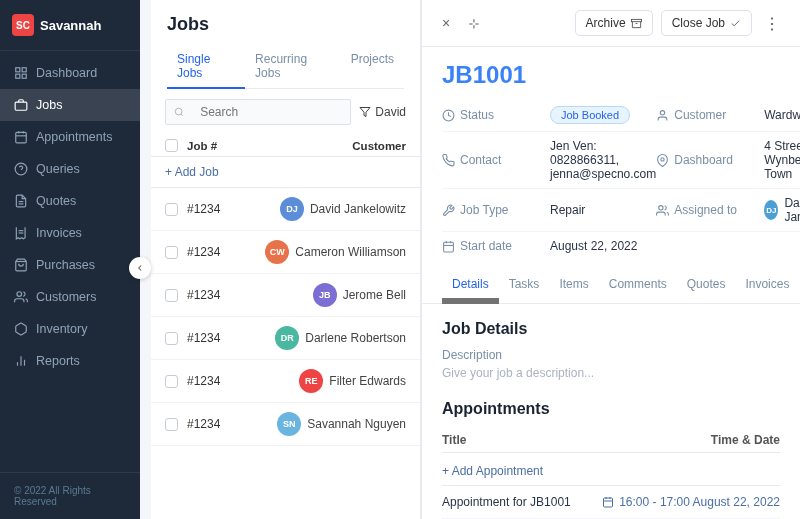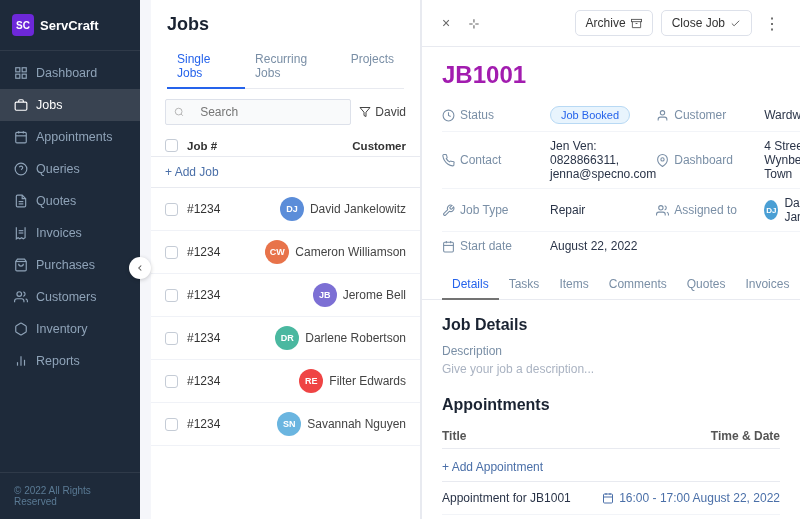--- a/index.html
+++ b/index.html
@@ -1,21 +1,21 @@
 <!DOCTYPE html>
 <html><head>
   <meta charset="utf-8">
   <style>
     * { box-sizing: border-box; margin: 0; padding: 0; }
     body { font-family: -apple-system, BlinkMacSystemFont, 'Segoe UI', sans-serif; font-size: 13px; background: #f5f6fa; display: flex; height: 519px; overflow: hidden; }
 
     
     .sidebar { width: 140px; background: #1e2a3a; color: #fff; display: flex; flex-direction: column; height: 519px; flex-shrink: 0; }
     .sidebar-logo { padding: 14px 12px; display: flex; align-items: center; gap: 6px; border-bottom: 1px solid rgba(255,255,255,0.08); }
-    .logo-icon { width: 22px; height: 22px; background: #6d28d9; border-radius: 4px; display: flex; align-items: center; justify-content: center; font-size: 10px; font-weight: bold; color: white; }
+    .logo-icon { width: 22px; height: 22px; background: #ef4444; border-radius: 4px; display: flex; align-items: center; justify-content: center; font-size: 10px; font-weight: bold; color: white; }
     .logo-text { font-size: 13px; font-weight: 600; color: #fff; }
     .sidebar-nav { flex: 1; padding-top: 6px; }
     .nav-item { display: flex; align-items: center; gap: 8px; padding: 9px 14px; cursor: pointer; color: #8fa3b8; font-size: 12.5px; transition: background 0.15s; }
     .nav-item.active { background: rgba(255,255,255,0.12); color: #fff; }
     .nav-item svg { flex-shrink: 0; }
     .sidebar-footer { padding: 12px 14px; font-size: 10px; color: #5a7a94; border-top: 1px solid rgba(255,255,255,0.08); }
     .collapse-btn { position: absolute; bottom: 240px; left: 127px; width: 22px; height: 22px; background: #fff; border-radius: 50%; display: flex; align-items: center; justify-content: center; cursor: pointer; box-shadow: 0 1px 4px rgba(0,0,0,0.2); z-index: 10; }
 
     
     .jobs-panel { width: 270px; background: #fff; border-right: 1px solid #e8eaf0; display: flex; flex-direction: column; height: 519px; flex-shrink: 0; }
@@ -41,33 +41,33 @@
     .avatar { width: 24px; height: 24px; border-radius: 50%; display: flex; align-items: center; justify-content: center; font-size: 9px; font-weight: 700; color: #fff; flex-shrink: 0; }
     .checkbox { width: 13px; height: 13px; border: 1.5px solid #c5ccd6; border-radius: 3px; background: #fff; }
 
     
     .detail-panel { flex: 1; background: #fff; display: flex; flex-direction: column; overflow: hidden; border-left: 1px solid #e8eaf0; }
     .detail-topbar { display: flex; align-items: center; justify-content: flex-end; padding: 10px 16px; border-bottom: 1px solid #e8eaf0; gap: 8px; }
     .detail-topbar-btn { display: flex; align-items: center; gap: 5px; padding: 5px 10px; border: 1px solid #dde1ea; border-radius: 5px; font-size: 12px; color: #333; cursor: pointer; background: #fff; }
     .detail-topbar-close { width: 16px; height: 16px; display: flex; align-items: center; justify-content: center; font-size: 14px; color: #666; cursor: pointer; margin-right: 4px; }
     .detail-topbar-pin { width: 16px; height: 16px; display: flex; align-items: center; justify-content: center; font-size: 13px; color: #666; cursor: pointer; }
     .detail-topbar-more { width: 24px; height: 24px; display: flex; align-items: center; justify-content: center; font-size: 16px; color: #555; cursor: pointer; }
-    .detail-title { font-size: 24px; font-weight: 700; color: #a21caf; padding: 14px 20px 10px; }
+    .detail-title { font-size: 24px; font-weight: 700; color: #3b82f6; padding: 14px 20px 10px; }
     .detail-fields { padding: 0 20px 10px; display: grid; grid-template-columns: 1fr 1fr; gap: 0; }
     .field-row { display: flex; align-items: center; padding: 7px 0; gap: 8px; border-bottom: 1px solid #f2f4f8; }
     .field-row:last-child { border-bottom: none; }
     .field-label { width: 100px; font-size: 12px; color: #7a8fa6; display: flex; align-items: center; gap: 5px; }
     .field-value { font-size: 12px; color: #2a3448; flex: 1; }
     .status-badge { background: #e8f4fd; color: #2563eb; border: 1px solid #b8d9f4; border-radius: 12px; padding: 2px 10px; font-size: 11px; font-weight: 500; display: inline-block; }
     .assigned-avatar { width: 20px; height: 20px; border-radius: 50%; background: #4a9fd4; display: flex; align-items: center; justify-content: center; font-size: 8px; font-weight: 700; color: #fff; }
 
     
     .detail-tabs { display: flex; gap: 0; border-bottom: 1px solid #e8eaf0; padding: 0 20px; }
     .detail-tab { padding: 7px 10px; font-size: 12px; color: #7a8fa6; cursor: pointer; border-bottom: 2px solid transparent; margin-bottom: -1px; white-space: nowrap; }
-    .detail-tab.active { color: #2563eb; border-bottom: 2px solid #737373; font-weight: 500; }
+    .detail-tab.active { color: #2563eb; border-bottom: 6px solid #737373; font-weight: 500; }
 
     
     .detail-body { flex: 1; overflow-y: auto; padding: 16px 20px; }
     .section-title { font-size: 16px; font-weight: 700; color: #1a2332; margin-bottom: 10px; }
     .section-label { font-size: 12px; color: #7a8fa6; margin-bottom: 4px; }
     .section-placeholder { font-size: 12px; color: #aab3c2; margin-bottom: 16px; }
     .appointments-section { margin-top: 20px; }
     .appointments-table-header { display: flex; border-bottom: 1px solid #e8eaf0; padding: 5px 0; margin-bottom: 4px; }
     .apt-col-title { flex: 1; font-size: 12px; font-weight: 600; color: #555; }
     .apt-col-date { font-size: 12px; font-weight: 600; color: #555; }
@@ -80,21 +80,21 @@
     .center-panels { display: flex; flex: 1; overflow: hidden; }
   </style>
 </head>
 <body>
 
 <div class="layout">
 
   <div class="sidebar">
     <div class="sidebar-logo">
       <div class="logo-icon">SC</div>
-      <span class="logo-text">ServCraft</span>
+      <span class="logo-text">Savannah</span>
     </div>
     <nav class="sidebar-nav">
 
       <div class="nav-item">
         <svg width="14" height="14" viewBox="0 0 24 24" fill="none" stroke="#8fa3b8" stroke-width="2">
             <rect x="3" y="3" width="7" height="7"></rect>
             <rect x="14" y="3" width="7" height="7"></rect>
             <rect x="3" y="14" width="7" height="7"></rect>
             <rect x="14" y="14" width="7" height="7"></rect>
           </svg>

